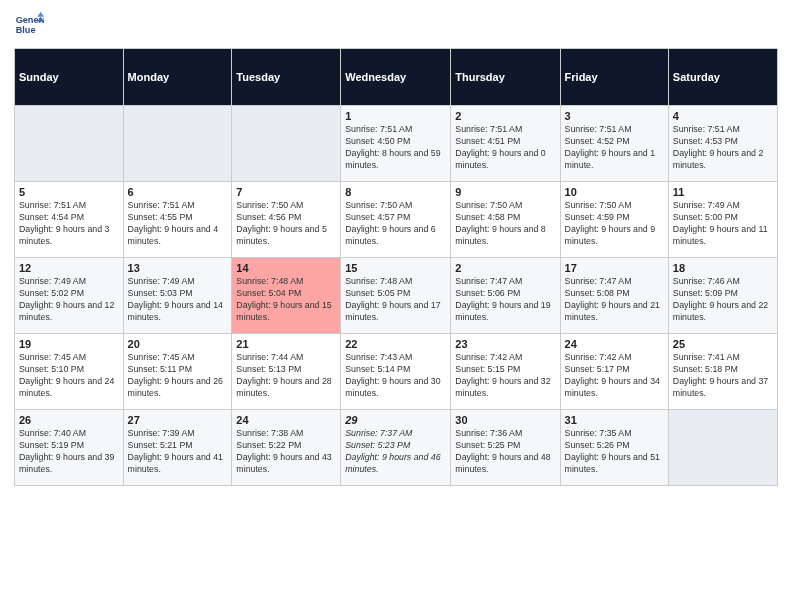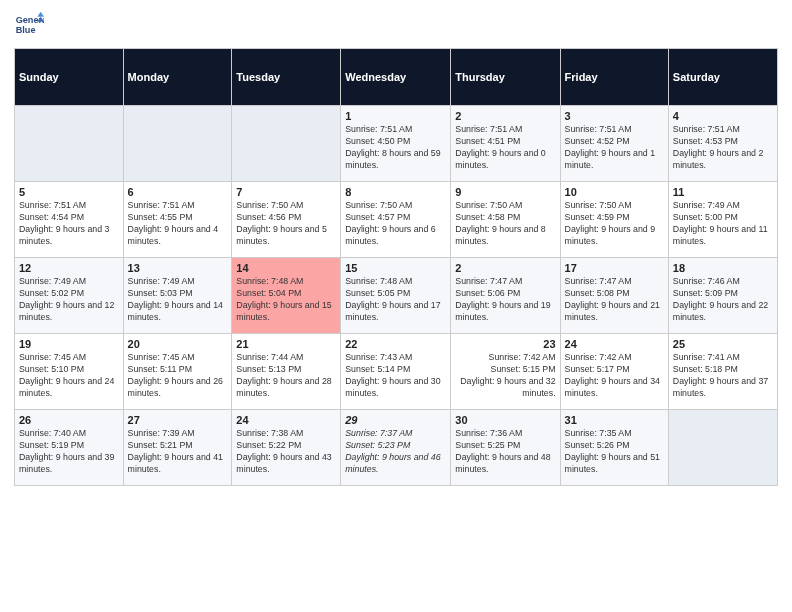--- a/index.html
+++ b/index.html
@@ -209,21 +209,21 @@
             <div class="day-info">Sunrise: 7:45 AM<br>Sunset: 5:11 PM<br>Daylight: 9 hours and 26 minutes.</div>
           </td>
           <td style="background: rgb(255, 255, 255);">
             <div class="day-number">21</div>
             <div class="day-info">Sunrise: 7:44 AM<br>Sunset: 5:13 PM<br>Daylight: 9 hours and 28 minutes.</div>
           </td>
           <td style="background: rgb(255, 255, 255);">
             <div class="day-number">22</div>
             <div class="day-info">Sunrise: 7:43 AM<br>Sunset: 5:14 PM<br>Daylight: 9 hours and 30 minutes.</div>
           </td>
-          <td style="background: rgb(255, 255, 255); text-align: right;">
+          <td style="background: rgb(255, 255, 255);">
             <div class="day-number">23</div>
             <div class="day-info">Sunrise: 7:42 AM<br>Sunset: 5:15 PM<br>Daylight: 9 hours and 32 minutes.</div>
           </td>
           <td style="background: rgb(255, 255, 255);">
             <div class="day-number">24</div>
             <div class="day-info">Sunrise: 7:42 AM<br>Sunset: 5:17 PM<br>Daylight: 9 hours and 34 minutes.</div>
           </td>
           <td style="background: rgb(255, 255, 255);">
             <div class="day-number">25</div>
             <div class="day-info">Sunrise: 7:41 AM<br>Sunset: 5:18 PM<br>Daylight: 9 hours and 37 minutes.</div>

